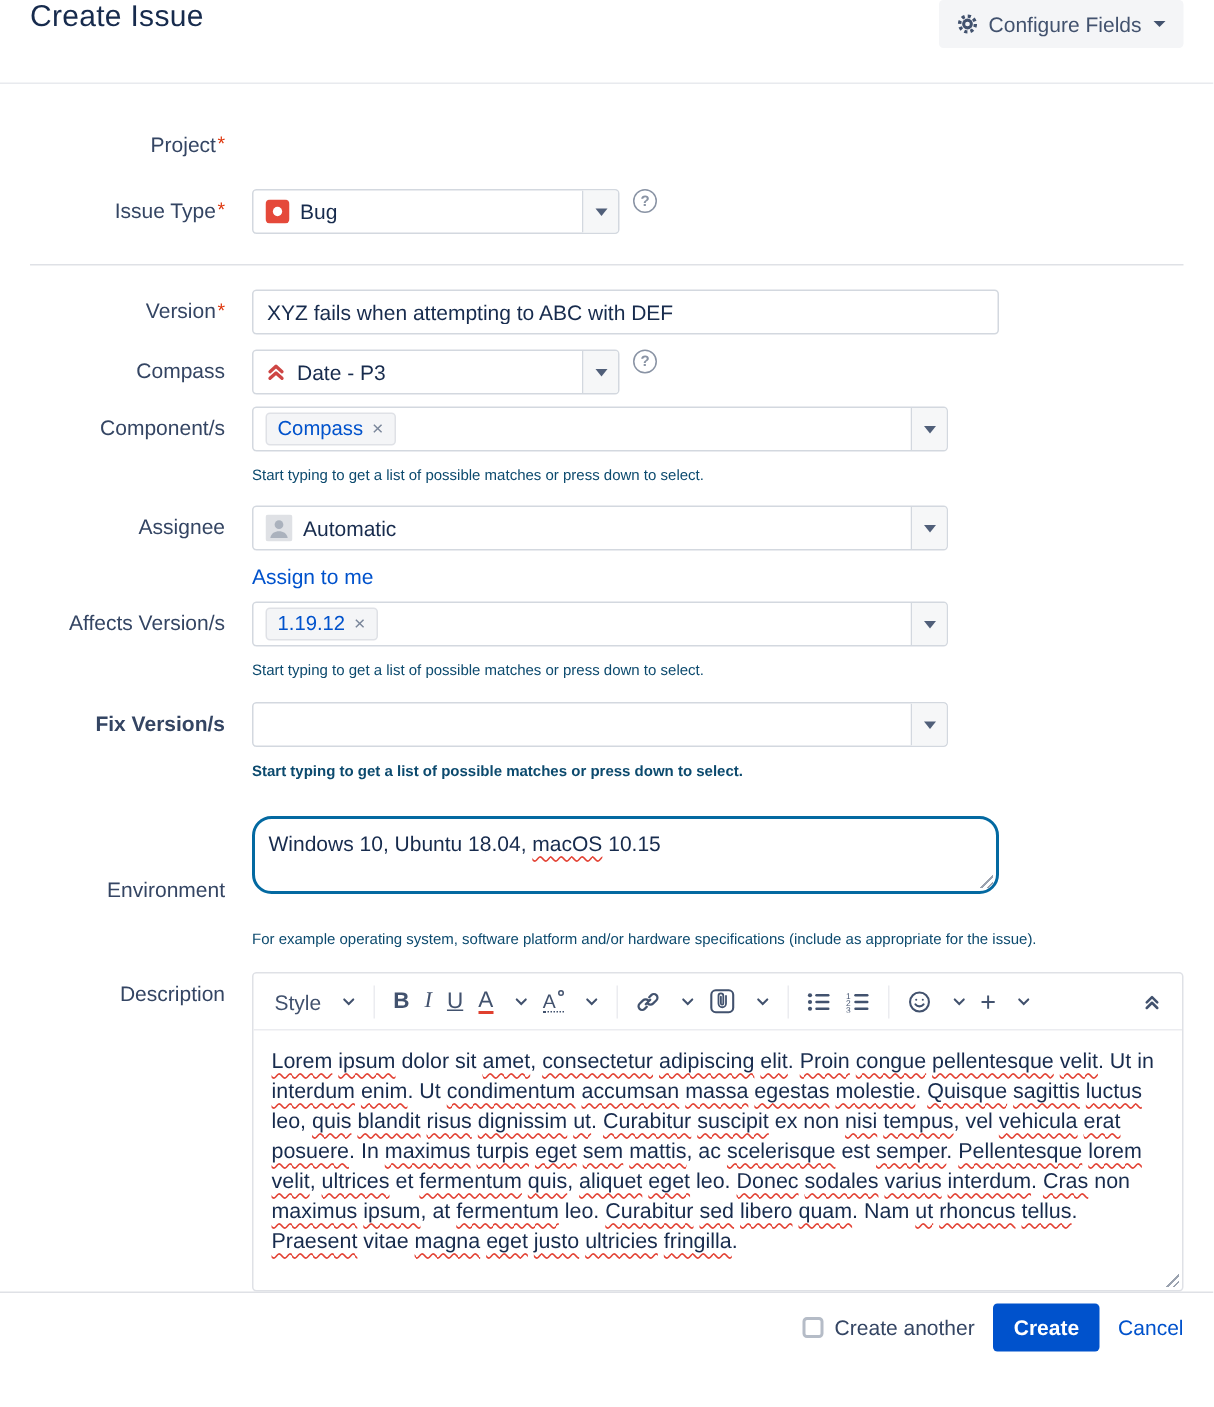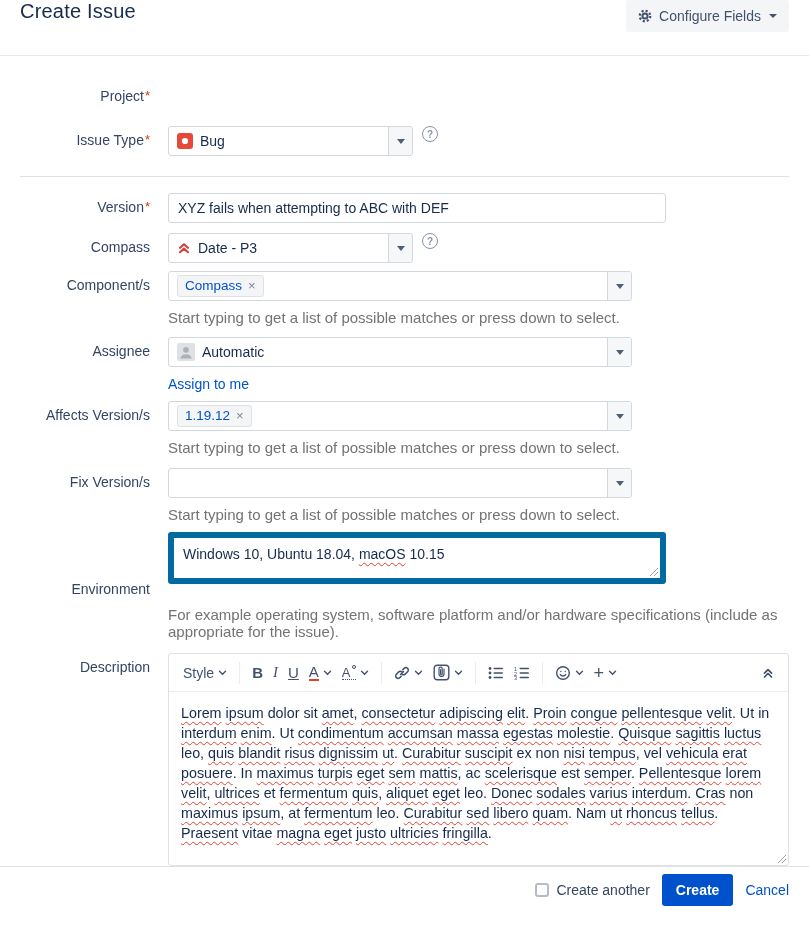--- a/index.html
+++ b/index.html
@@ -34,43 +34,43 @@
               border-radius:0 2px 2px 0; display:flex; align-items:center; justify-content:center; cursor:pointer; }
   .drop-btn .tri { width:0; height:0; border-left:4px solid transparent; border-right:4px solid transparent;
               border-top:5px solid #505F79; }
   .w-narrow { width:245px; }
   .w-wide   { width:464px; }
   .inline-after { display:flex; align-items:flex-start; gap:9px; }
   
   .text-input { height:30px; border:1px solid #D3D8DF; border-radius:3px; padding:0 9px;
                 font-size:14px; color:#172B4D; font-family:inherit; width:498px; }
   .date-input { width:163px; }
-  .helper { font-size:15px; color:#737373; margin-top:8px; line-height:17px; }
+  .helper { font-size:10px; color:#0c4a6e; margin-top:8px; line-height:17px; }
   .helper.wide { width:622px; margin-top:22px; }
   .chip { display:inline-flex; align-items:center; gap:6px; background:#F4F5F7;
           border:1px solid #DFE1E6; border-radius:3px; padding:2px 7px; font-size:13.5px;
           color:#0052CC; line-height:16px; }
   .chip .x { color:#7A869A; font-size:13px; cursor:pointer; }
   .link { color:#0052CC; text-decoration:none; font-size:14px; cursor:pointer; }
   .assign-link { margin-top:9px; }
   .help-circ { width:16px; height:16px; border:1.5px solid #8993A4; border-radius:50%;
                color:#8993A4; font-size:10px; font-weight:bold; display:inline-flex;
                align-items:center; justify-content:center; cursor:pointer; }
   .ws { white-space:pre; }
   
-  .textarea { width:498px; min-height:52px; border:6px solid #0369a1; border-radius:3px;
+  .textarea { width:498px; min-height:52px; border:2px solid #0369a1; border-radius:13px;
               padding:7px 9px; font-size:14px; line-height:19px; position:relative; }
   .rhandle { position:absolute; right:2px; bottom:2px; width:10px; height:10px; cursor:nwse-resize;
              background:repeating-linear-gradient(135deg, transparent 0 2px, #9AA2AF 2px 3px);
              clip-path:polygon(100% 0, 100% 100%, 0 100%); }
   
   .editor { width:622px; border:1px solid #DFE1E6; border-radius:3px; }
   .ed-toolbar { display:flex; align-items:center; height:38px; padding:0 9px;
                 border-bottom:1px solid #EBECF0; color:#42526E; }
-  .tbtn { display:inline-flex; align-items:center; gap:4px; padding:4px 5px; border-radius:3px;
+  .tbtn { display:inline-flex; align-items:center; gap:14px; padding:4px 5px; border-radius:3px;
           color:#42526E; font-size:14px; cursor:pointer; background:none; border:none; font-family:inherit; }
   .tsep { width:1px; height:22px; background:#EBECF0; margin:0 7px; }
   .glyph-b { font-weight:700; font-size:15px; }
   .glyph-i { font-style:italic; font-family:"Liberation Serif", serif; font-size:15px; }
   .glyph-u { text-decoration:underline; font-size:15px; }
   .fmt-a { font-size:15px; border-bottom:2.5px solid #E0402F; line-height:15px; }
   .fmt-a2 { font-size:13px; border-bottom:1px dotted #42526E; line-height:13px; }
   .deg { width:4px; height:4px; border:1px solid #42526E; border-radius:50%;
          display:inline-block; margin:0 0 8px 1px; }
   .ml-auto { margin-left:auto; }
@@ -213,21 +213,21 @@
           </span>
         </div>
         <div class="drop-btn">
             <span class="tri"></span>
           </div>
       </div>
       <div class="helper">Start typing to get a list of possible matches or press down to select.</div>
     </div>
   </div>
 
-  <div class="row" style="margin-bottom:9px;">
+  <div class="row" style="margin-bottom:21px;font-weight:bold;">
     <div class="row-label">Fix Version/s</div>
     <div class="field-col">
       <div class="select w-wide">
         <div class="val"></div>
         <div class="drop-btn">
             <span class="tri"></span>
           </div>
       </div>
       <div class="helper">Start typing to get a list of possible matches or press down to select.</div>
     </div>

